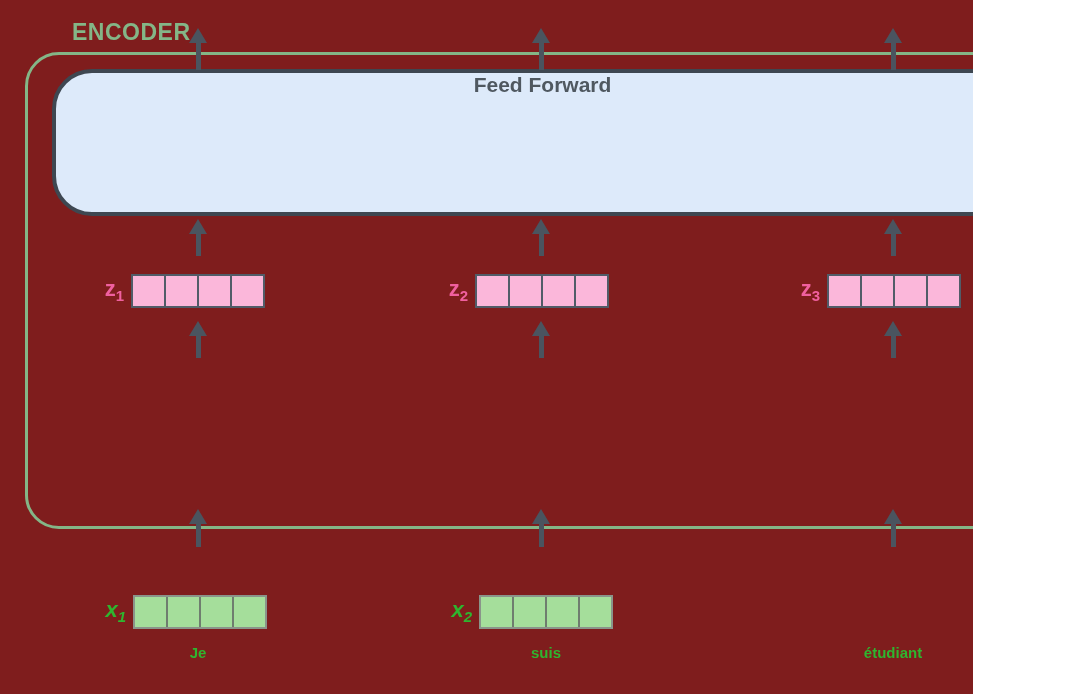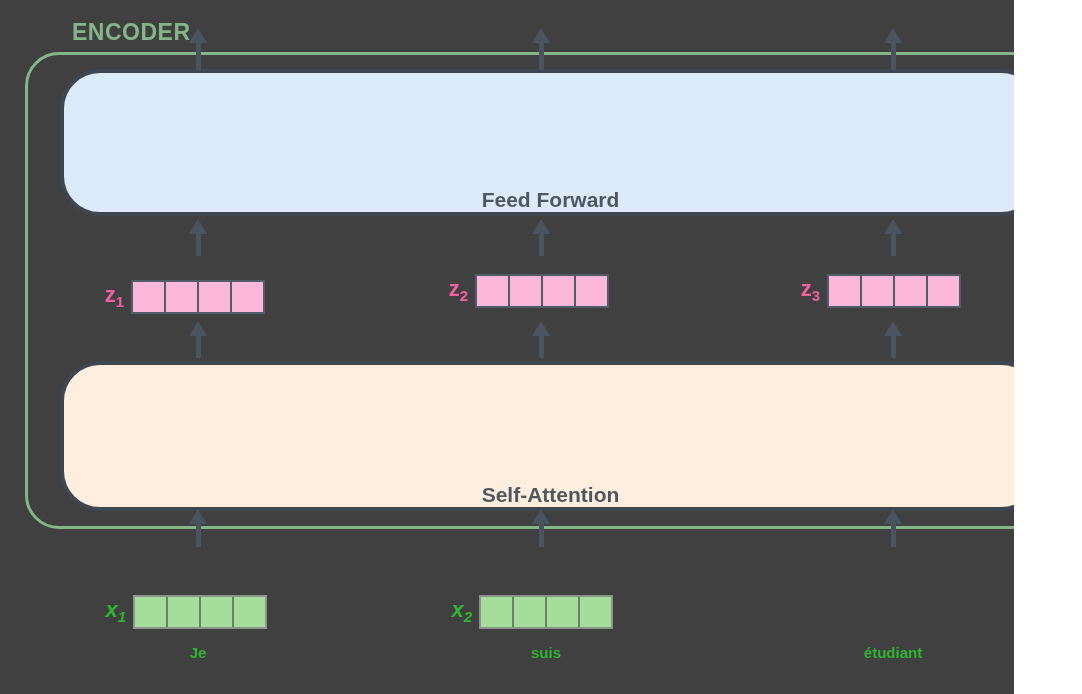--- a/index.html
+++ b/index.html
@@ -14,36 +14,36 @@
     --z-cell-border:#515c68;
     --x-label-green:#2fb52f;
     --x-cell-fill:#a5de9b;
     --x-cell-border:#8a948a;
     --x-cell-divider:#6f7d6f;
     --word-green:#2fb52f;
   }
   html,body{margin:0;padding:0;background:#ffffff;}
   body{font-family:"Liberation Sans","DejaVu Sans",sans-serif;}
   .canvas{
-    position:relative;width:1014px;height:694px;background:#404040;overflow:hidden;
+    position:relative;width:930px;height:694px;background:#7f1d1d;overflow:hidden;padding-left:43px;
   }
   .encoder-label{
     position:absolute;left:72px;top:19px;
     font-size:23px;font-weight:600;letter-spacing:0.5px;
     color:var(--encoder-green);
   }
   .encoder-frame{
     position:absolute;left:25px;top:52px;width:1023px;height:477px;
     border:3.5px solid var(--encoder-green);border-radius:34px;
     box-sizing:border-box;background:transparent;
   }
   .box{
-    position:absolute;left:60px;width:981px;box-sizing:border-box;
+    position:absolute;left:52px;width:981px;box-sizing:border-box;
     border:4px solid var(--box-border);border-radius:40px;
-    display:flex;align-items:flex-end;justify-content:center;
+    display:flex;align-items:flex-start;justify-content:center;
     font-size:21px;font-weight:600;color:var(--box-text);
   }
   .box.ff{top:69px;height:147px;background:var(--feed-forward-fill);}
   .box.sa{top:361px;height:150px;background:var(--self-attention-fill);}
   .arrow{
     position:absolute;width:18px;display:flex;flex-direction:column;align-items:center;
   }
   .arrow-head{
     width:0;height:0;flex:0 0 auto;
     border-left:9px solid transparent;border-right:9px solid transparent;
@@ -84,23 +84,20 @@
 <div class="canvas">
 
   <div class="encoder-label">ENCODER</div>
 
   <div class="encoder-frame"></div>
 
   <div class="box ff">
     <span>Feed Forward</span>
   </div>
 
-  <div class="box sa">
-    <span>Self-Attention</span>
-  </div>
 
   <div class="arrow" style="left:189px;top:28px;height:42px">
       <div class="arrow-head"></div>
       <div class="arrow-stem"></div>
     </div>
   <div class="arrow" style="left:532px;top:28px;height:42px">
       <div class="arrow-head"></div>
       <div class="arrow-stem"></div>
     </div>
   <div class="arrow" style="left:884px;top:28px;height:42px">
@@ -140,21 +137,21 @@
     </div>
   <div class="arrow" style="left:532px;top:509px;height:38px">
       <div class="arrow-head"></div>
       <div class="arrow-stem"></div>
     </div>
   <div class="arrow" style="left:884px;top:509px;height:38px">
       <div class="arrow-head"></div>
       <div class="arrow-stem"></div>
     </div>
 
-  <div class="vec-row" style="left:91px;top:280px">
+  <div class="vec-row" style="left:91px;top:274px">
     <span class="vec-label z-label"><span>z</span><sub>1</sub></span>
     <div class="cells z-cells">
       <div class="cell"></div>
         <div class="cell"></div>
         <div class="cell"></div>
         <div class="cell"></div>
     </div>
   </div>
   <div class="vec-row" style="left:435px;top:274px">
     <span class="vec-label z-label"><span>z</span><sub>2</sub></span>

